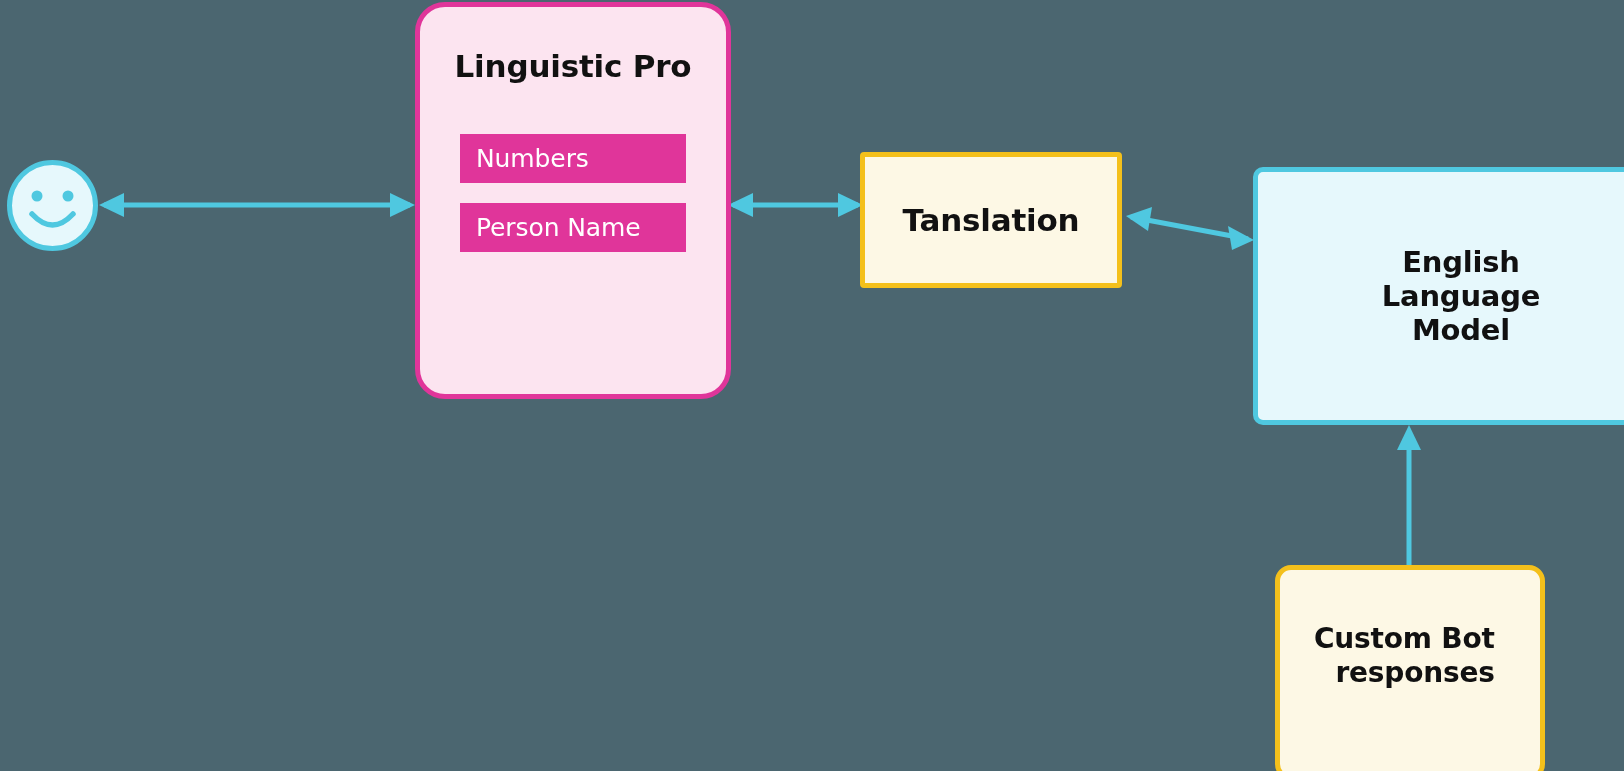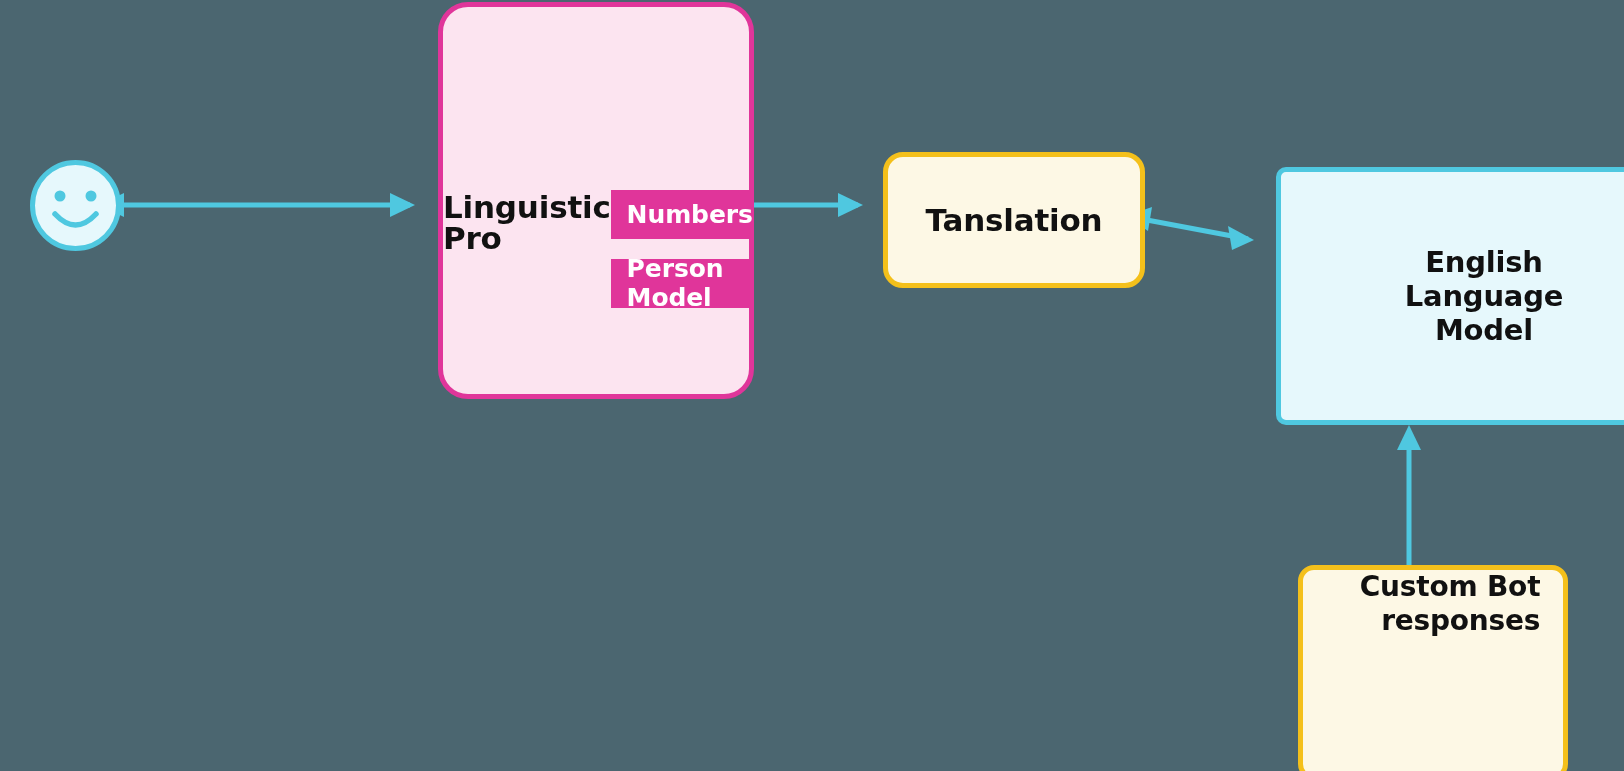--- a/index.html
+++ b/index.html
@@ -17,23 +17,22 @@
     width: 1624px;
     height: 771px;
     background: #4B6670;
   }
 
   
   .node {
     position: absolute;
     box-sizing: border-box;
     display: flex;
-    flex-direction: row;
-    align-items: center;
-    margin-left: 23px;
+    flex-direction: column;
+    align-items: center;
   }
 
   
   #smiley {
     left: 5px;
     top: 158px;
     width: 95px;
     height: 95px;
   }
   #smiley svg { display: block; }
@@ -66,34 +65,34 @@
     gap: 20px;
   }
   .tag {
     background: #E0359A;
     color: #FFFFFF;
     height: 49px;
     display: flex;
     align-items: center;
     padding-left: 16px;
     font-size: 25px;
-    font-weight: bold;
+    font-weight: normal;
     box-sizing: border-box;
     letter-spacing: -0.1px;
   }
 
   
   #translation-box {
     left: 860px;
     top: 152px;
     width: 262px;
     height: 136px;
     background: #FDF8E5;
     border: 5px solid #F4C01B;
-    border-radius: 20px;
+    border-radius: 4px;
     justify-content: center;
     align-items: center;
   }
   #translation-label {
     font-size: 31px;
     font-weight: bold;
     color: #111111;
     letter-spacing: -0.2px;
   }
 
@@ -203,21 +202,21 @@
     </svg>
   </div>
 
   <div class="node" id="linguistic-card">
     <div id="linguistic-title">Linguistic Pro</div>
     <div id="tag-list">
       <div class="tag">
         <span>Numbers</span>
       </div>
       <div class="tag">
-        <span>Person Model</span>
+        <span>Person Name</span>
       </div>
     </div>
   </div>
 
   <div class="node" id="translation-box">
     <div id="translation-label">Tanslation</div>
   </div>
 
   <div class="node" id="elm-box">
     <div id="elm-label">English

